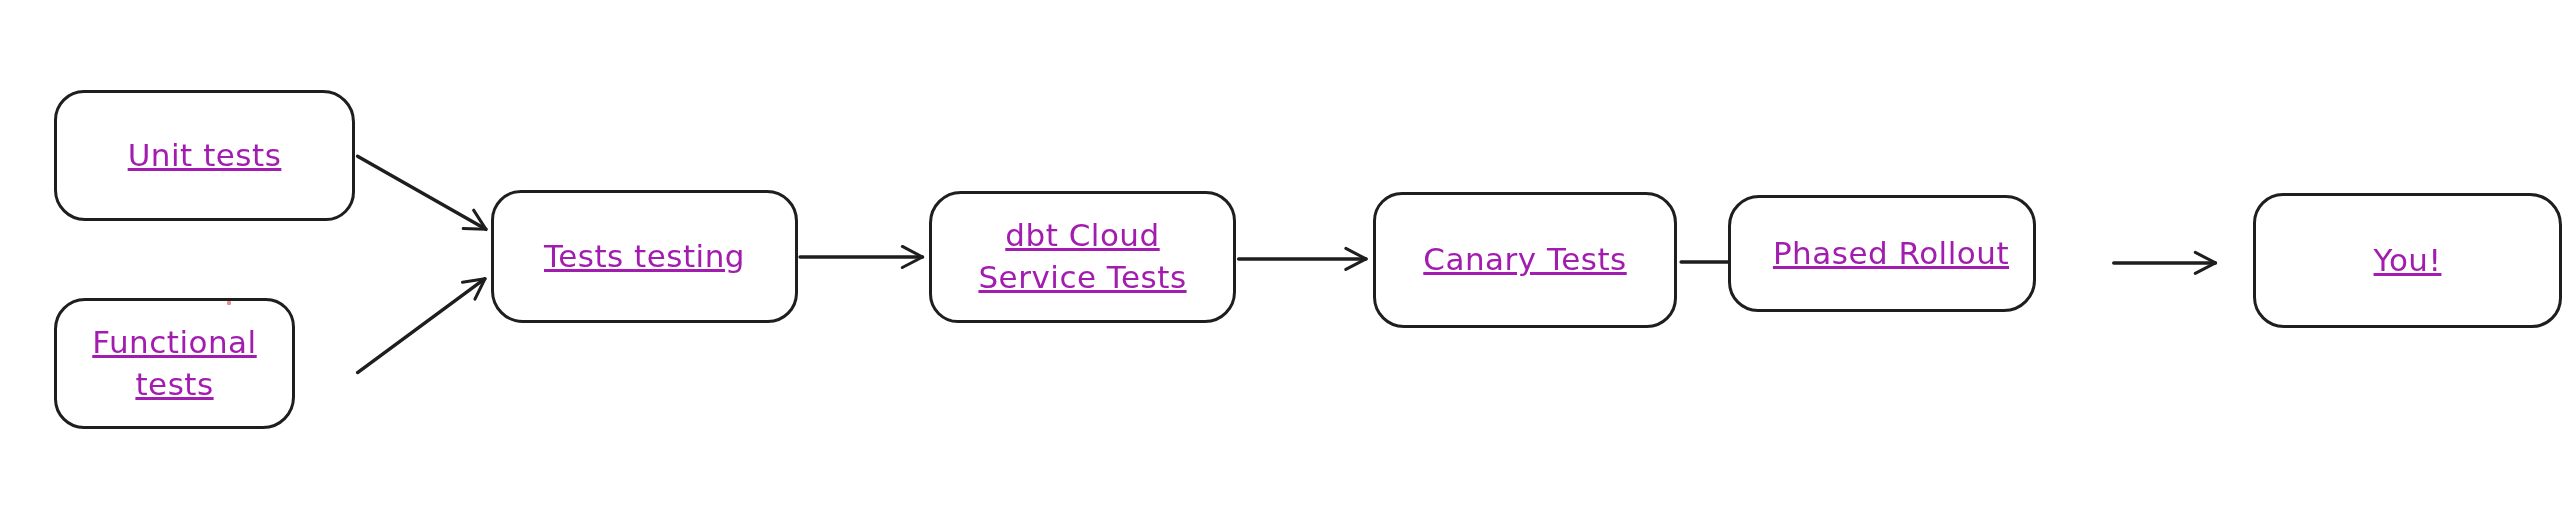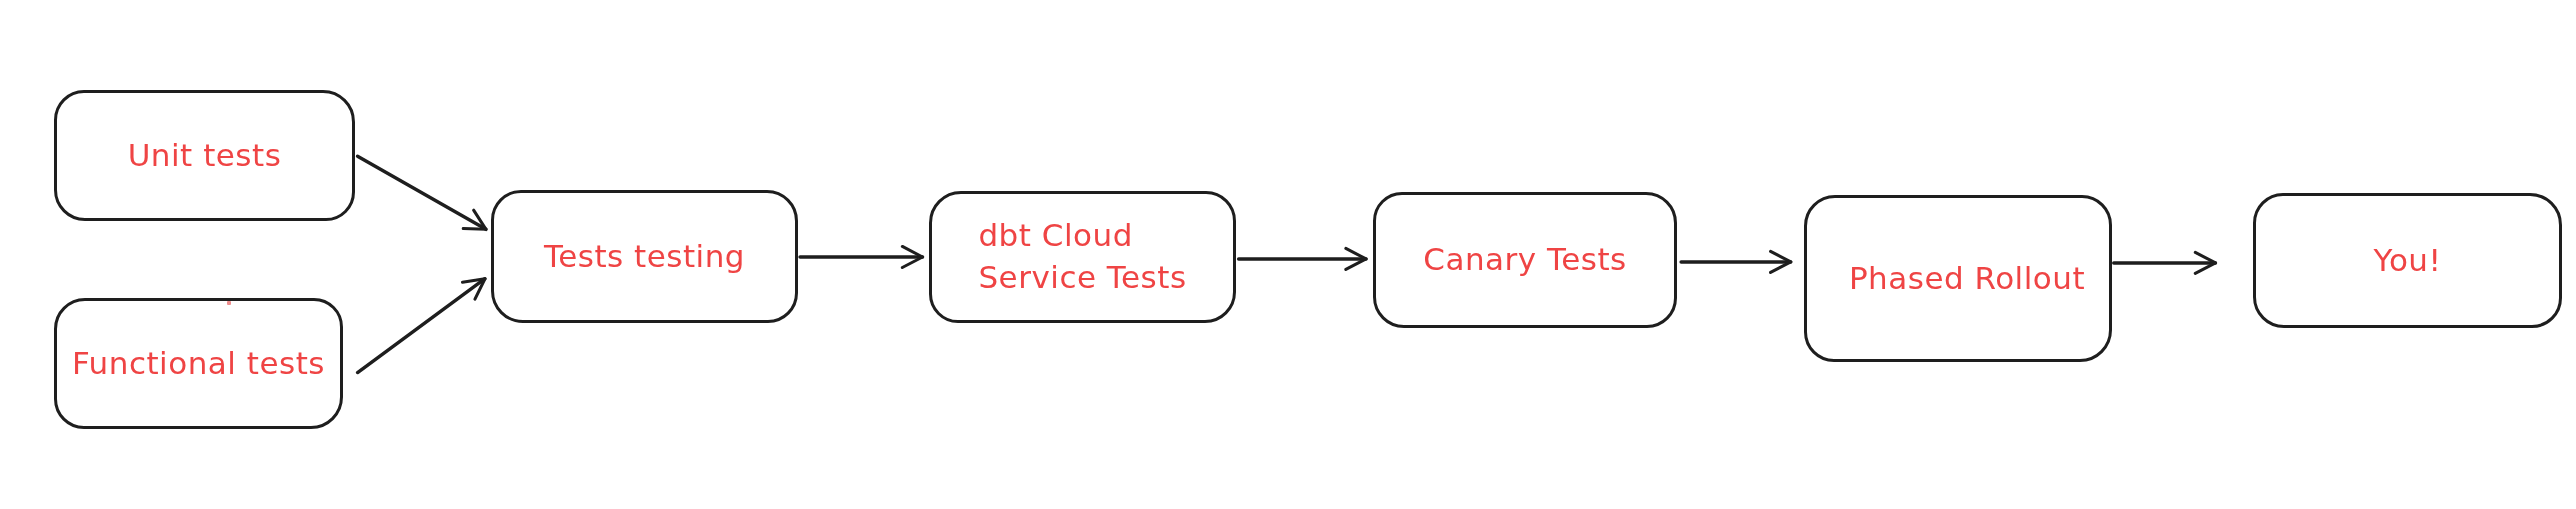--- a/index.html
+++ b/index.html
@@ -28,31 +28,32 @@
     border: 3.5px solid #1e1e1e;
     display: flex;
     align-items: center;
     justify-content: center;
     color: #1e1e1e;
   }
   .node-label {
     font-size: 31px;
     line-height: 1.35;
     letter-spacing: 0.5px;
-    color: #ef4444;
-    text-align: left;
+    color: #a21caf;
+    text-align: center;
     white-space: pre-line;
+    text-decoration: underline;
   }
   
   .node-unit        { left: 54px;   top: 90px;  width: 301px; height: 131px; border-radius: 30px 32px 29px 31px; }
-  .node-functional  { left: 54px;   top: 298px; width: 289px; height: 131px; border-radius: 31px 29px 32px 30px; }
+  .node-functional  { left: 54px;   top: 298px; width: 241px; height: 131px; border-radius: 31px 29px 32px 30px; }
   .node-smoke       { left: 491px;  top: 190px; width: 307px; height: 133px; border-radius: 30px 31px 30px 32px; }
   .node-dbt         { left: 929px;  top: 191px; width: 307px; height: 132px; border-radius: 32px 30px 31px 29px; }
   .node-canary      { left: 1373px; top: 192px; width: 304px; height: 136px; border-radius: 29px 31px 30px 31px; }
-  .node-phased      { left: 1804px; top: 195px; width: 308px; height: 167px; border-radius: 31px 30px 32px 30px; padding-left: 18px; }
+  .node-phased      { left: 1728px; top: 195px; width: 308px; height: 117px; border-radius: 31px 30px 32px 30px; padding-left: 18px; }
   .node-you         { left: 2222px; top: 193px; width: 309px; height: 135px; border-radius: 30px 32px 30px 31px; margin-left: 31px; }
   .stray-dot {
     position: absolute;
     left: 227px;
     top: 301px;
     width: 4px;
     height: 4px;
     border-radius: 1px;
     background: #e03131;
     opacity: 0.55;

